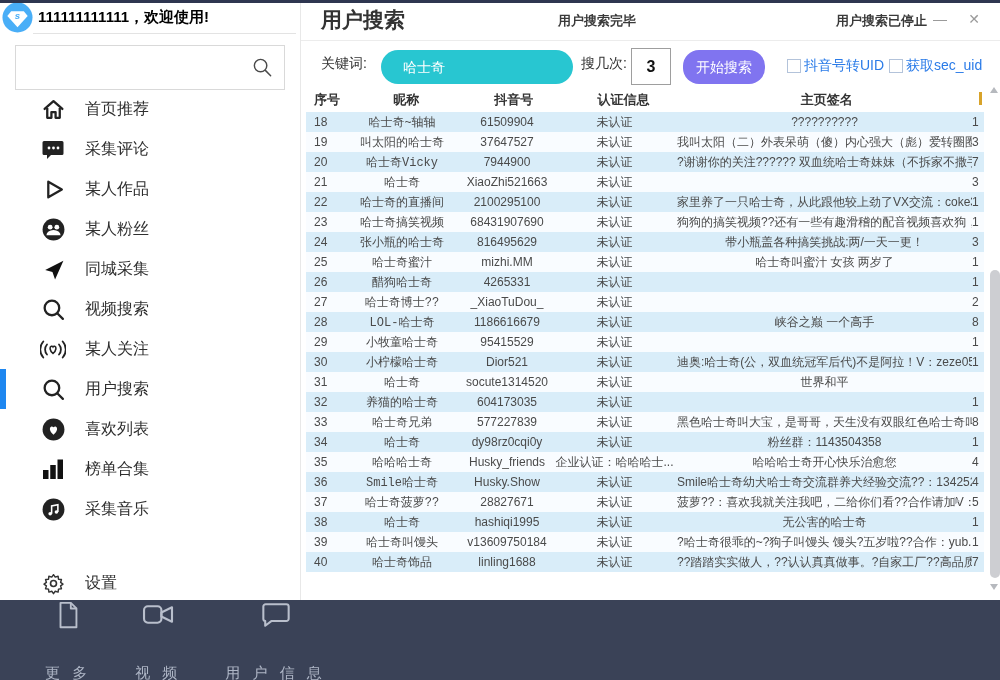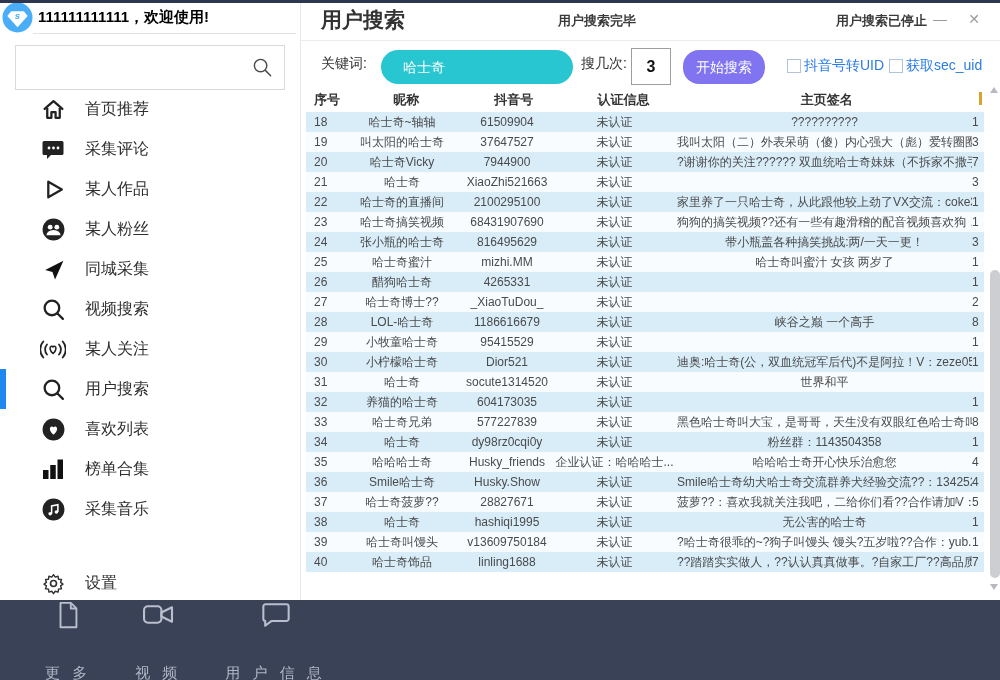--- a/index.html
+++ b/index.html
@@ -46,21 +46,21 @@
 
   
   .grid { position:absolute; left:5px; top:88px; width:678px; }
   .thead { display:flex; height:24px; align-items:center;gap:12px; }
   .thead .th { font-size:13px; font-weight:bold; color:#333; text-align:center; white-space:nowrap; overflow:hidden; }
   .trow { display:flex; height:20px; align-items:center;justify-content:center; }
   .trow.alt { background:#d9edf9; }
   .trow.norm { background:#f9fcff; }
   .td { font-size:12px; color:#4a4a4a; text-align:center; white-space:nowrap; overflow:hidden; }
   .col-no { width:36px; text-align:left; padding-left:8px; }
-  .col-nick { width:120px; }
+  .col-nick { width:120px;font-family:Liberation Mono, monospace; }
   .col-id { width:90px; }
   .col-cert { width:125px; }
   .col-sig { width:295px; }
   .col-extra { width:12px; text-align:left; }
   .clip-glyph { display:inline-block; width:3px; height:13px; background:#d8a32a; margin-left:4px; }
 
   
   .vscroll { position:absolute; left:688px; top:85px; width:11px; height:507px; }
   .vs-up { position:absolute; left:1px; top:2px; width:0; height:0; border-left:4.5px solid transparent; border-right:4.5px solid transparent; border-bottom:6px solid #b6b9be; }
   .vs-down { position:absolute; left:1px; bottom:2px; width:0; height:0; border-left:4.5px solid transparent; border-right:4.5px solid transparent; border-top:6px solid #b6b9be; }

